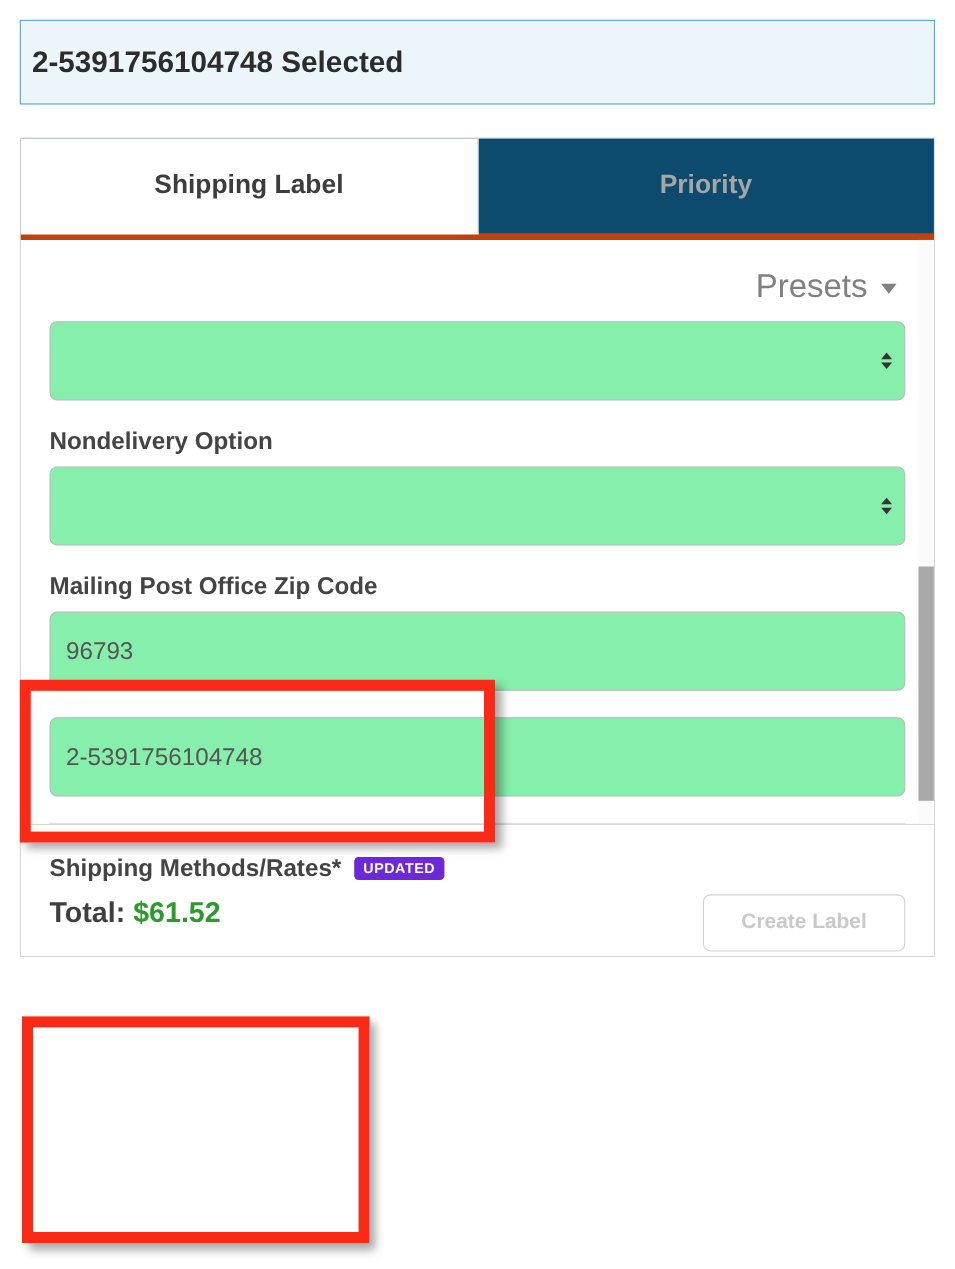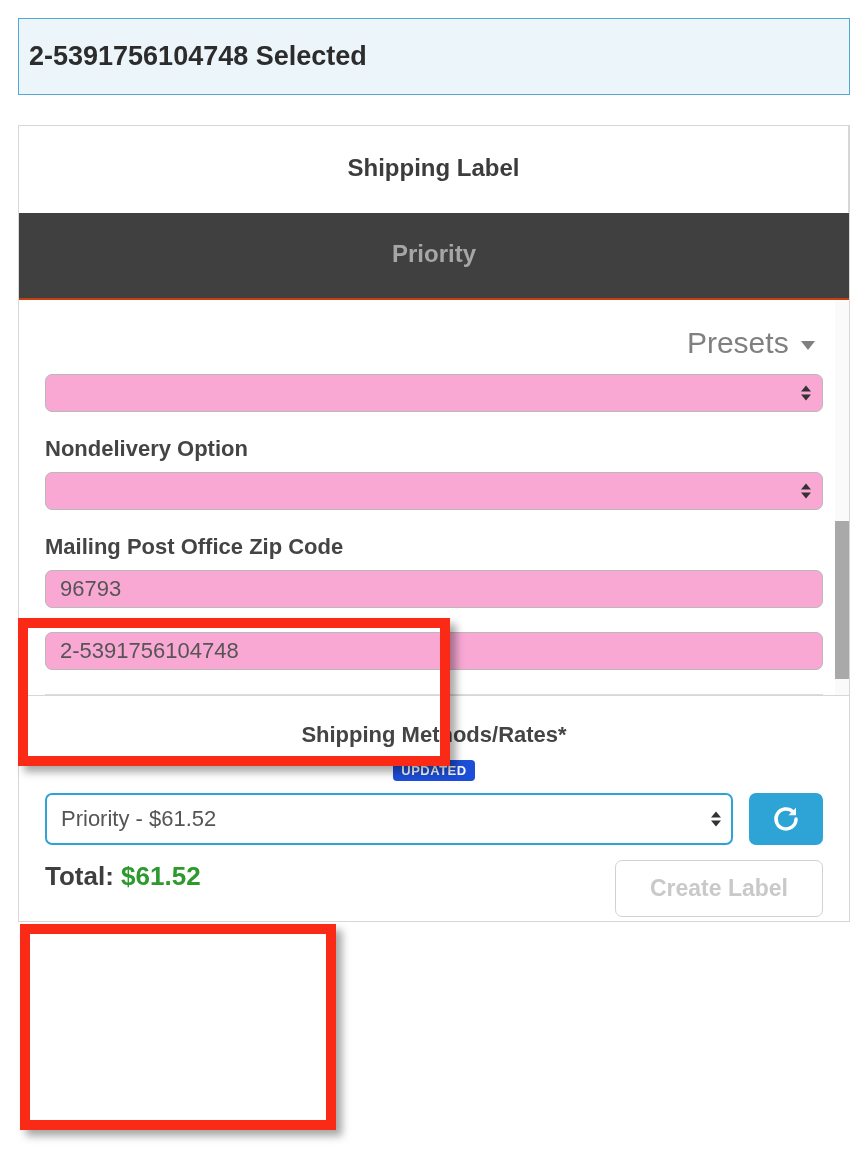--- a/index.html
+++ b/index.html
@@ -18,23 +18,22 @@
     font-size: 27px;
     font-weight: 700;
     color: #2c2c2c;
     margin-bottom: 30px;
   }
   .panel {
     border: 1px solid #d7d7d7;
   }
   .tabs {
     display: flex;
-    border-bottom: 2px solid #c2410c;
-    background: #404040;
-    flex-direction: column;
+    border-bottom: 6px solid #c2410c;
+    background: #0c4a6e;
   }
   .tab {
     flex: 1;
     text-align: center;
     padding: 28px 0 30px;
     font-size: 24px;
     font-weight: 700;
     color: #a6a6a6;
     cursor: pointer;
     border-right: 1px solid #d7d7d7;
@@ -105,27 +104,27 @@
   .field { margin-bottom: 24px; }
   .field-label {
     font-size: 22px;
     font-weight: 700;
     color: #444;
     margin-bottom: 10px;
     display: block;
   }
   .select, .text-input {
     width: 100%;
-    height: 38px;
+    height: 72px;
     border: 1px solid #b9b9b9;
     border-radius: 7px;
     font-size: 22px;
     padding: 0 36px 0 14px;
     color: #555;
-    background: #f9a8d4;
+    background: #86efac;
   }
   .select-wrap { position: relative; }
   .select-arrows {
     position: absolute;
     right: 12px;
     top: 50%;
     transform: translateY(-50%);
     width: 10px;
     pointer-events: none;
   }
@@ -144,24 +143,23 @@
     padding: 26px 26px 4px 26px;
   }
   .methods-label {
     font-size: 22px;
     font-weight: 700;
     color: #444;
     display: flex;
     align-items: center;
     gap: 12px;
     margin-bottom: 12px;
-    flex-direction: column;
   }
   .badge {
-    background: #1d4ed8;
+    background: #6d28d9;
     color: #fff;
     font-size: 13px;
     font-weight: 700;
     letter-spacing: 0.5px;
     padding: 3px 8px;
     border-radius: 4px;
   }
   .rate-row {
     display: flex;
     gap: 16px;
@@ -203,21 +201,21 @@
   .total-amount { color: #2c9a2c; }
   .create-row {
     display: flex;
     justify-content: flex-end;
     margin-top: -40px;
   }
   .create-btn {
     border: 1px solid #d2d2d2;
     background: #fff;
     color: #c9c9c9;
-    font-size: 23px;
+    font-size: 19px;
     font-weight: 600;
     padding: 14px 34px;
     border-radius: 7px;
     cursor: not-allowed;
   }
   .highlight-box {
     position: absolute;
     border: 10px solid #fb2a17;
     box-shadow: 6px 6px 8px rgba(0,0,0,0.35);
     pointer-events: none;
@@ -279,32 +277,20 @@
     <div class="scrollbar">
       <div class="scrollbar-thumb"></div>
     </div>
   </div>
 
   <div class="bottom">
     <div class="methods-label">
       <span>Shipping Methods/Rates*</span>
       <span class="badge">UPDATED</span>
     </div>
-    <div class="rate-row">
-      <div class="rate-select-wrap">
-        <input class="rate-select" readonly="" value="Priority - $61.52" style="">
-        <span class="select-arrows"></span>
-      </div>
-      <button class="refresh-btn">
-        <svg viewBox="0 0 24 24" fill="none" stroke="#fff" stroke-width="2.8" stroke-linecap="round">
-          <path d="M20 12a8 8 0 1 1-2.34-5.66"></path>
-          <polyline points="20 3 20 9 14 9" fill="#fff" stroke="none"></polyline>
-        </svg>
-      </button>
-    </div>
     <div class="total-row">
       <span>Total: </span><span class="total-amount">$61.52</span>
     </div>
     <div class="create-row">
       <button class="create-btn" disabled="">
         <span>Create Label</span>
       </button>
     </div>
   </div>
 </div>

